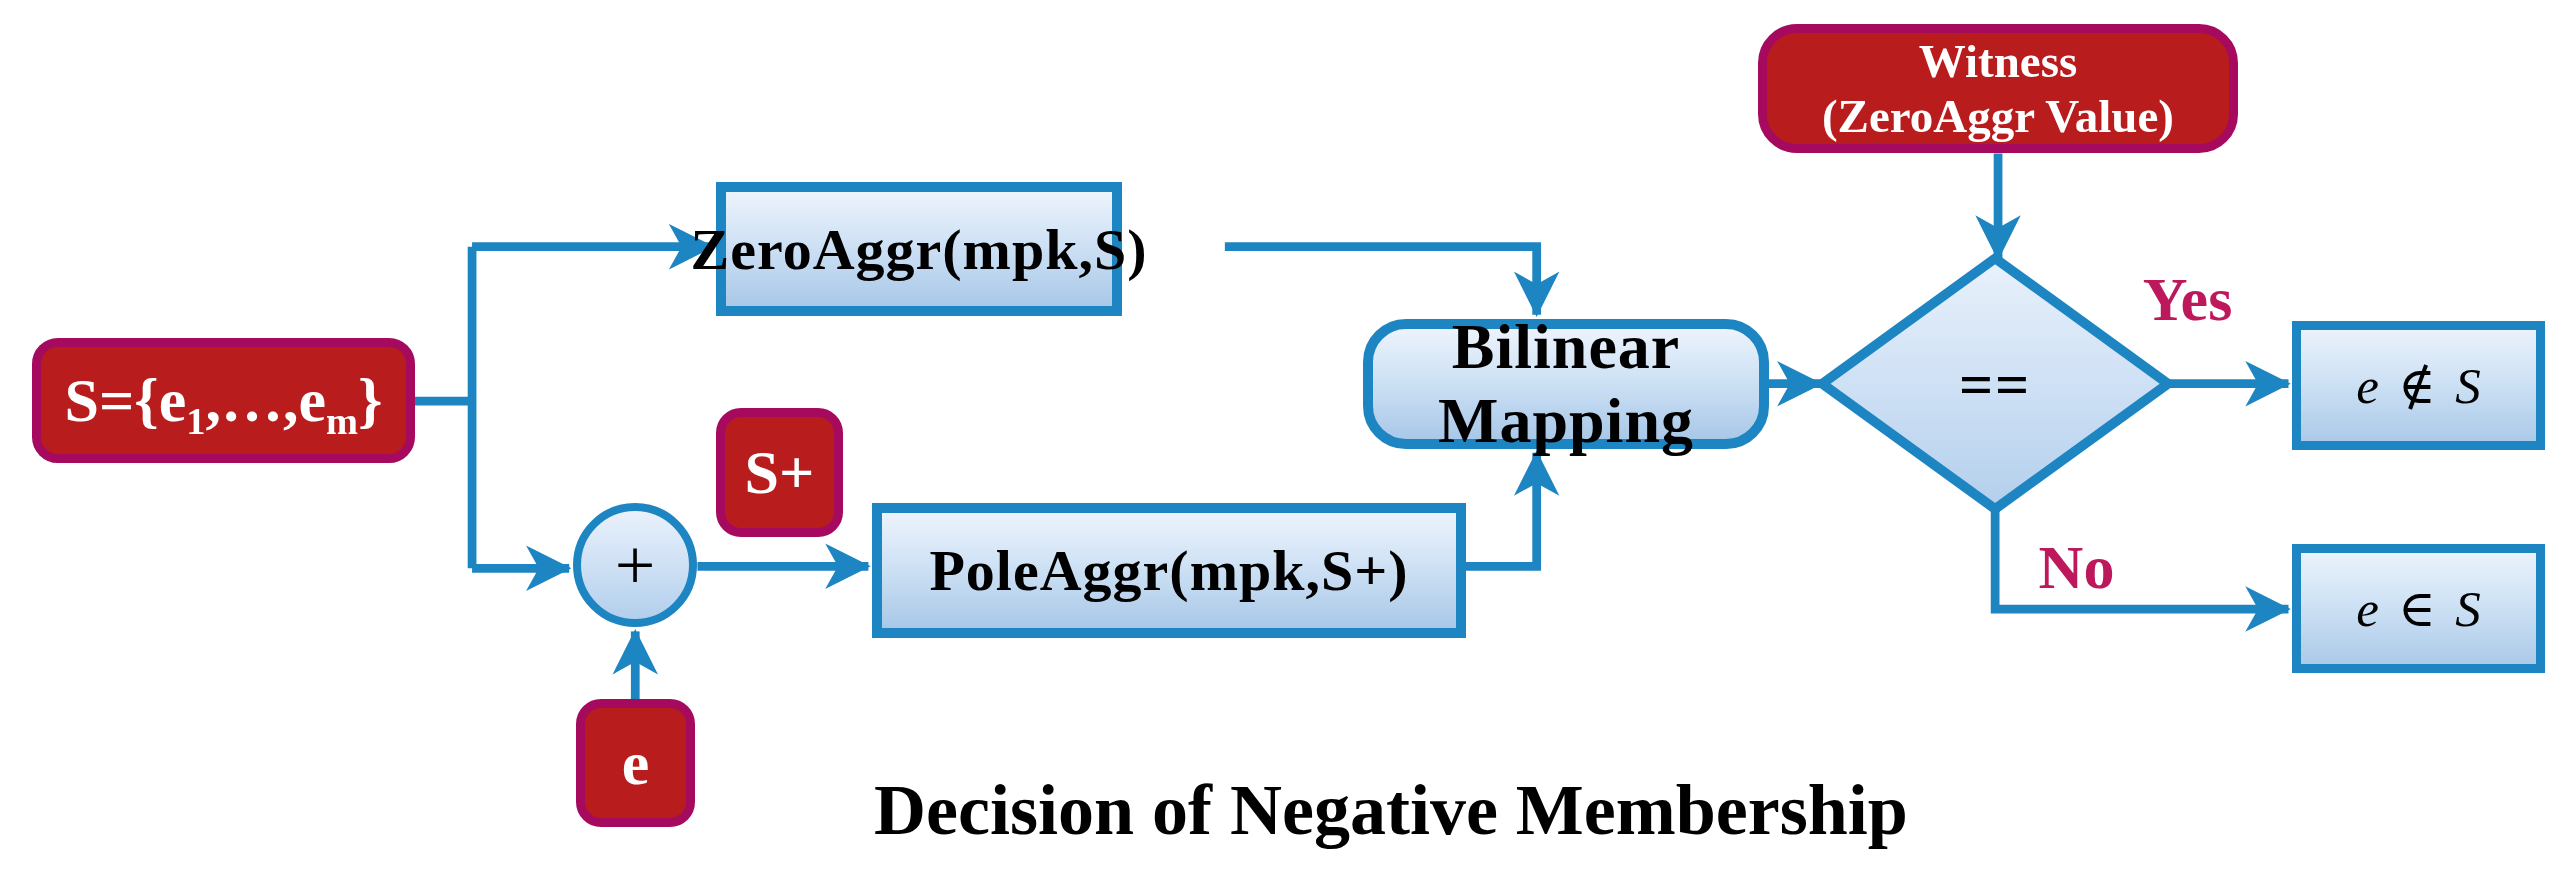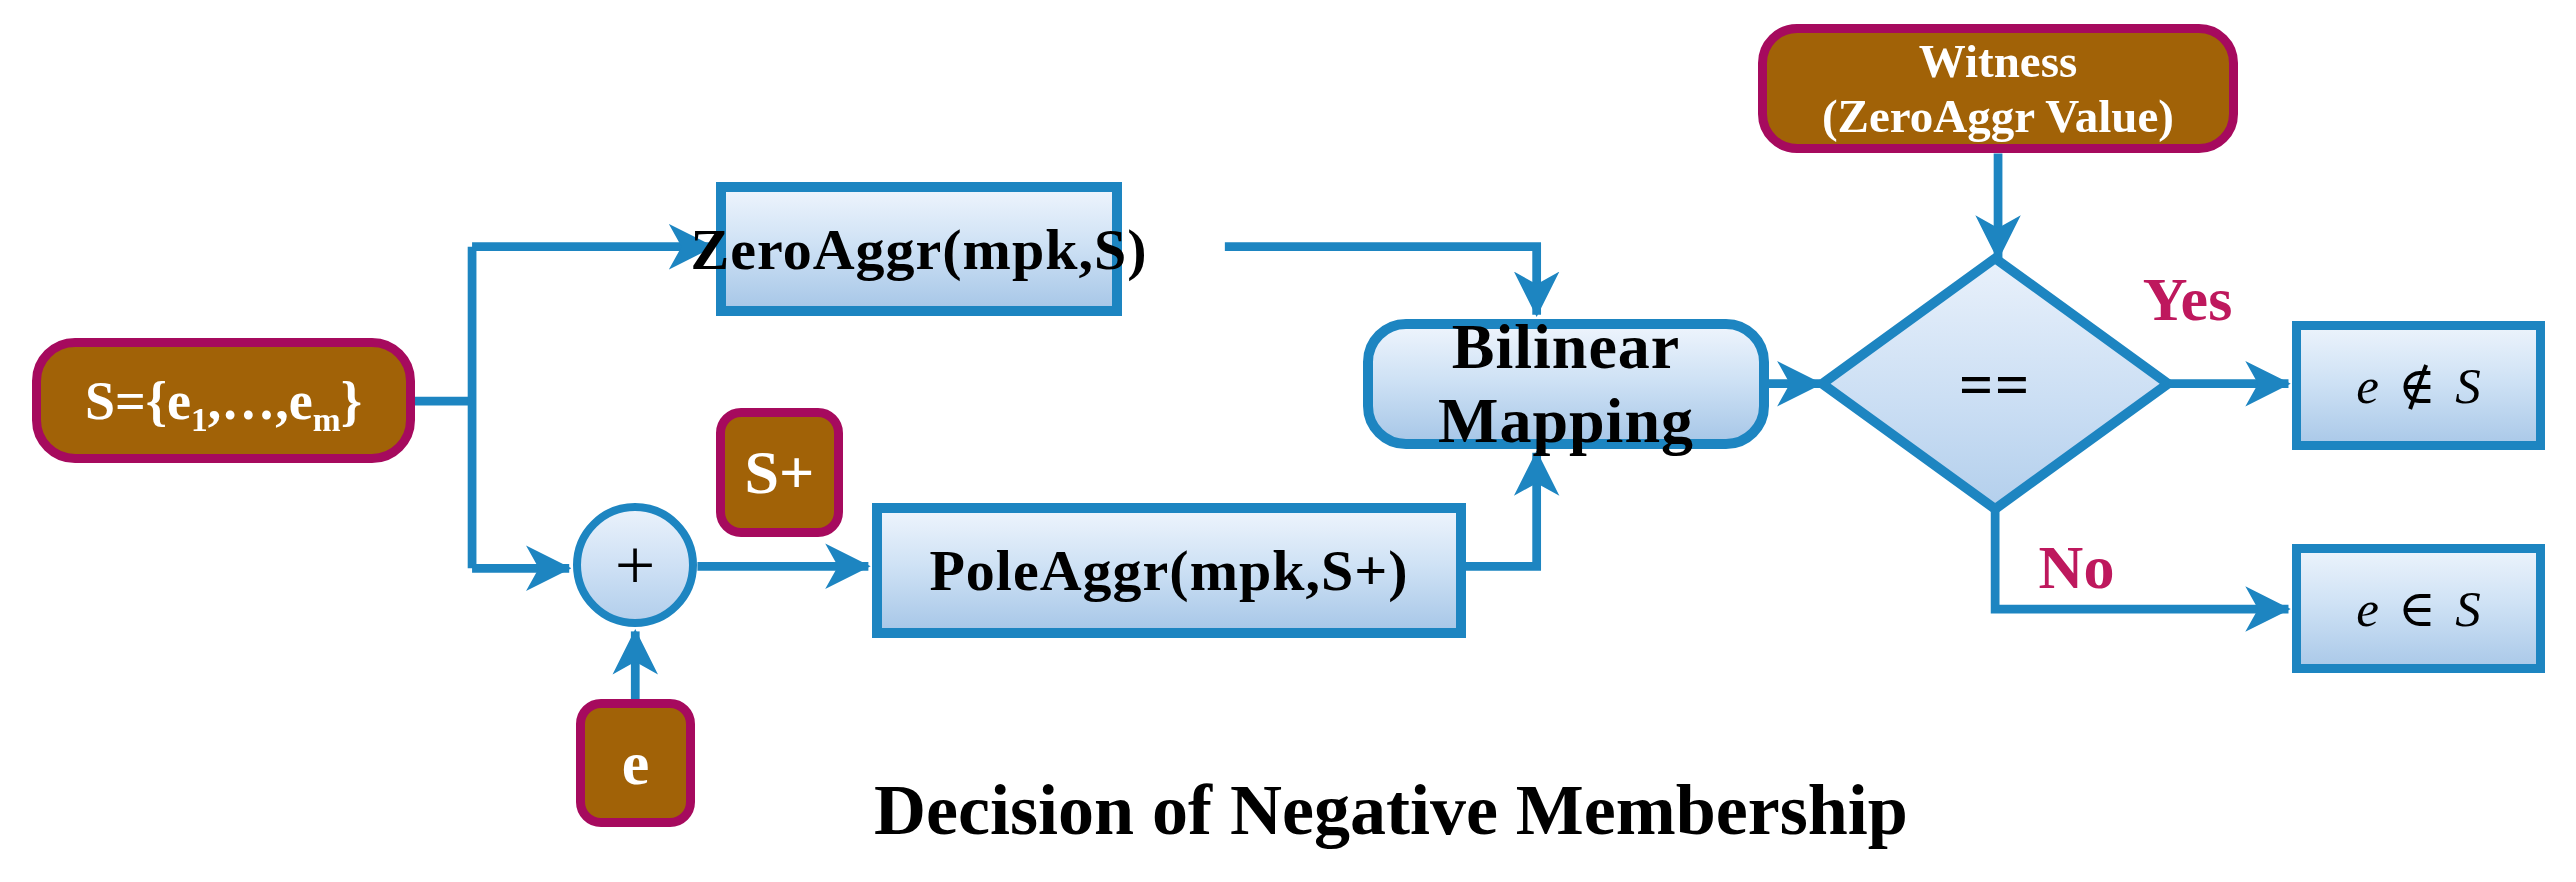--- a/index.html
+++ b/index.html
@@ -24,21 +24,21 @@
   .bluebox{
     border:10.7px solid #1d85c1;
     background:linear-gradient(180deg,#ecf3fc 0%,#cfe2f5 45%,#a9c8e8 100%);
     font-size:58px;
     letter-spacing:1px;
   }
   .rounded{border-radius:43px;}
   
   .pinkbox{
     border:9.7px solid #a60a5e;
-    background:#a16207;
+    background:#b91c1c;
     color:#ffffff;
   }
   .twoline{line-height:1.16;}
   .circle{
     border:8.7px solid #1d85c1;
     border-radius:50%;
     background:linear-gradient(180deg,#e9f1fb 0%,#ccdff4 55%,#b3cfec 100%);
     font-weight:400;
     font-size:72px;
   }
@@ -108,21 +108,21 @@
 
     <path d="M 2057 158 L 2057 266" stroke="#1d85c1" stroke-width="9" fill="none" marker-end="url(#arw)"></path>
 
     <polygon points="2054,266 2232,395 2054,524 1876,395" fill="url(#dg)" stroke="#1d85c1" stroke-width="10" stroke-linejoin="miter"></polygon>
 
     <path d="M 2232 395 L 2356 395" stroke="#1d85c1" stroke-width="9" fill="none" marker-end="url(#arw)"></path>
 
     <path d="M 2054 524 L 2054 627 L 2356 627" stroke="#1d85c1" stroke-width="9" fill="none" marker-end="url(#arw)"></path>
   </svg>
 
-  <div class="node pinkbox rounded" style="left:32px;top:338px;width:383px;height:125px;font-size:54px;">
+  <div class="node pinkbox rounded" style="left:32px;top:338px;width:383px;height:125px;font-size:62px;border-radius:26px;">
     <span><span>S={e</span><sub>1</sub><span>,…,e</span><sub>m</sub><span>}</span></span>
   </div>
 
   <div class="node bluebox" style="left:716px;top:182px;width:406px;height:134px;">
     <span>ZeroAggr(mpk,S)</span>
   </div>
 
   <div class="node circle" style="left:573px;top:503px;width:124px;height:124px;">
     <span>+</span>
   </div>

